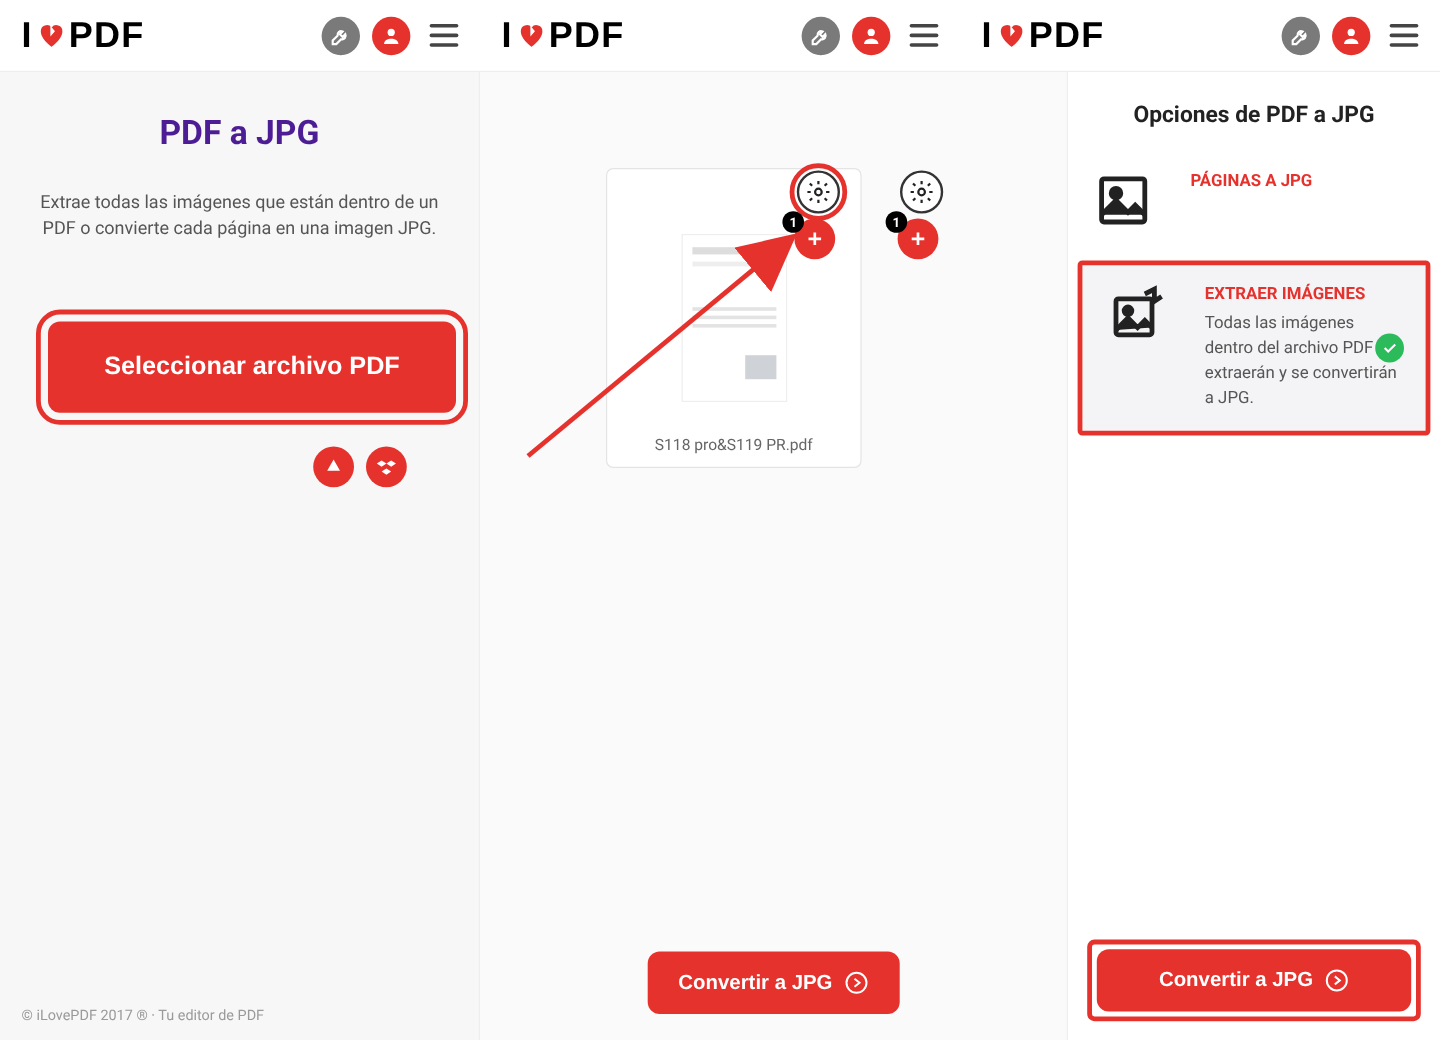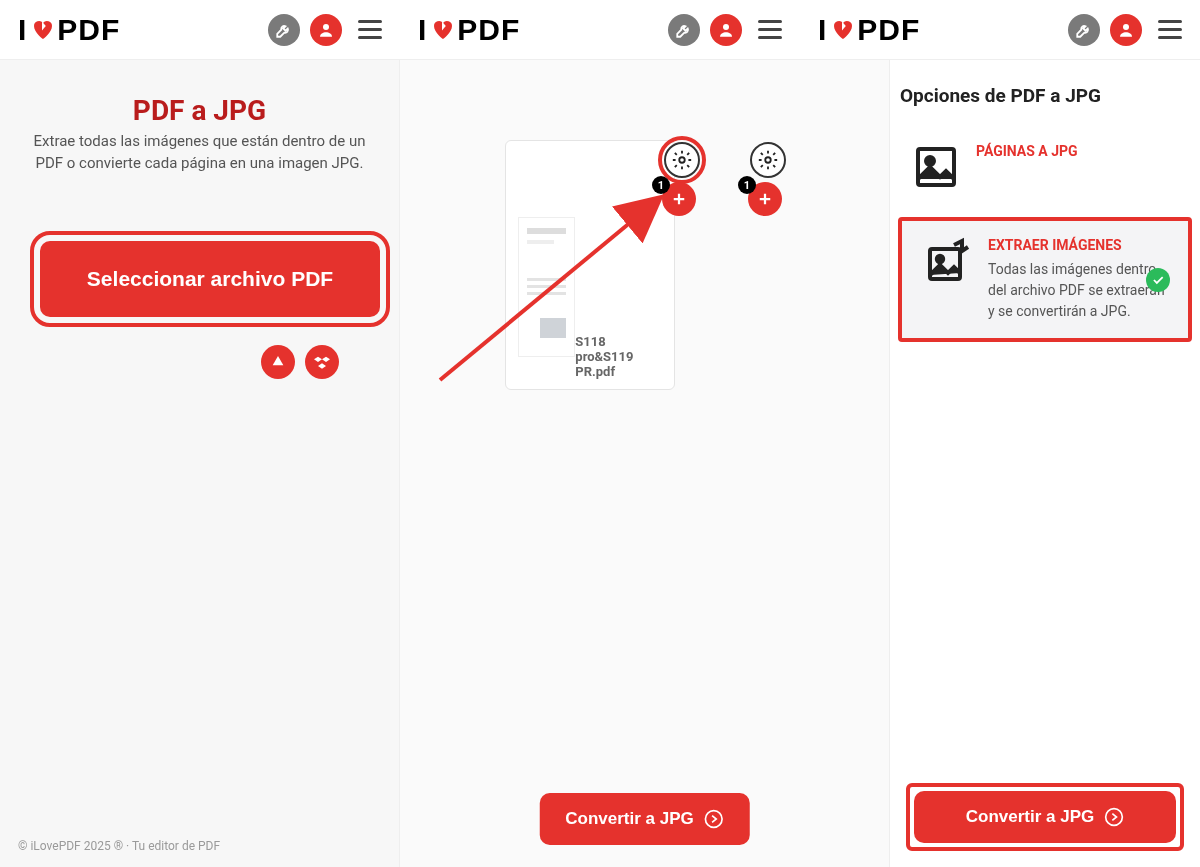--- a/index.html
+++ b/index.html
@@ -56,46 +56,45 @@
   }
   .panel {
     position:relative;
     border-right:1px solid #eee;
   }
   .panel:last-child { border-right:none; }
 
   
   .p1 { width:400px; background:#f7f7f7; }
   .p1-inner { text-align:center; padding:34px 30px 0; }
-  .p1 h2 { font-size:28px; font-weight:700; color:#b91c1c; margin-bottom:4px; }
+  .p1 h2 { font-size:28px; font-weight:700; color:#4c1d95; margin-bottom:31px; }
   .p1 p  { font-size:15px; color:#555; line-height:1.45; margin-bottom:56px; }
   .big-btn {
     background:#e5322d; color:#fff; border:none; border-radius:10px;
     font-size:21px; font-weight:600; padding:26px 22px; width:340px;
     cursor:pointer;
   }
   .big-btn-wrap {
     display:inline-block; border:4px solid #e5322d; border-radius:20px; padding:6px;
   }
   .cloud-btns { display:flex; gap:10px; justify-content:flex-end; padding:18px 30px 0 0; }
   .cloud-btns .circle-icon { width:34px; height:34px; }
   .footer {
     position:absolute; bottom:14px; left:18px;
     font-size:12px; color:#9a9a9a;
   }
 
   
   .p2 { width:490px; background:#fafafa; }
   .file-card {
     position:absolute; left:105px; top:80px;
-    width:170px; height:250px; background:#fff;
+    width:213px; height:250px; background:#fff;
     border:1px solid #e4e4e4; border-radius:6px;
-    display:flex; flex-direction:row; align-items:center;
+    display:flex; flex-direction:column; align-items:center;
     padding:14px 12px 10px;
-    font-weight:bold;
   }
   .thumb {
     width:88px; height:140px; background:#fff; border:1px solid #eee;
     margin-top:40px; position:relative;
   }
   .thumb::before { content:""; position:absolute; top:10px; left:8px; right:8px; height:6px; background:#ddd; }
   .thumb::after  { content:""; position:absolute; top:22px; left:8px; right:20px; height:4px; background:#eee; }
   .thumb-lines { position:absolute; top:60px; left:8px; right:8px; }
   .thumb-lines div { height:3px; background:#e3e3e3; margin-bottom:4px; }
   .thumb-img { position:absolute; bottom:18px; right:8px; width:26px; height:20px; background:#cfd3d8; }
@@ -135,25 +134,25 @@
     position:absolute; bottom:22px; left:50%; transform:translateX(-50%);
     background:#e5322d; color:#fff; border:none; border-radius:10px;
     font-size:17px; font-weight:600; padding:16px 26px;
     display:flex; align-items:center; gap:10px; cursor:pointer;
   }
   .convert-btn svg { width:20px; height:20px; }
 
   
   .p3 { flex:1; background:#fff; }
   .p3 h3 {
-    font-size:19px; font-weight:700;
+    text-align:center; font-size:19px; font-weight:700;
     padding:24px 10px 20px; color:#222;
   }
   .opt {
-    display:flex; gap:16px; padding:16px 22px; position:relative;
+    display:flex; gap:32px; padding:16px 22px; position:relative;
     align-items:flex-start;
   }
   .opt .ico { width:48px; height:48px; flex-shrink:0; }
   .opt .ico svg { width:100%; height:100%; }
   .opt .txt .ttl { color:#e5322d; font-weight:700; font-size:14px; margin-bottom:6px; }
   .opt .txt .desc { color:#555; font-size:14px; line-height:1.5; }
   .opt .desc b { font-weight:700; color:#222; }
   .opt2-wrap {
     margin:10px 8px 16px; border:4px solid #e5322d; border-radius:4px;
     background:#f4f4f6;
@@ -287,21 +286,21 @@
               <path d="M12 3l8 14H4z"></path>
             </svg>
         </span>
         <span class="circle-icon ci-red">
           <svg width="16" height="16" viewBox="0 0 24 24" fill="#fff">
               <path d="M6 4l6 4-6 4-6-4zM18 4l6 4-6 4-6-4zM12 14l6 4-6 4-6-4z"></path>
             </svg>
         </span>
       </div>
     </div>
-    <div class="footer">© iLovePDF 2025 ® · Tu editor de PDF</div>
+    <div class="footer">© iLovePDF 2017 ® · Tu editor de PDF</div>
   </div>
 
   <div class="panel p2">
     <div class="file-card">
       <div class="thumb">
         <div class="thumb-lines">
             <div></div>
             <div></div>
             <div></div>
           </div>

